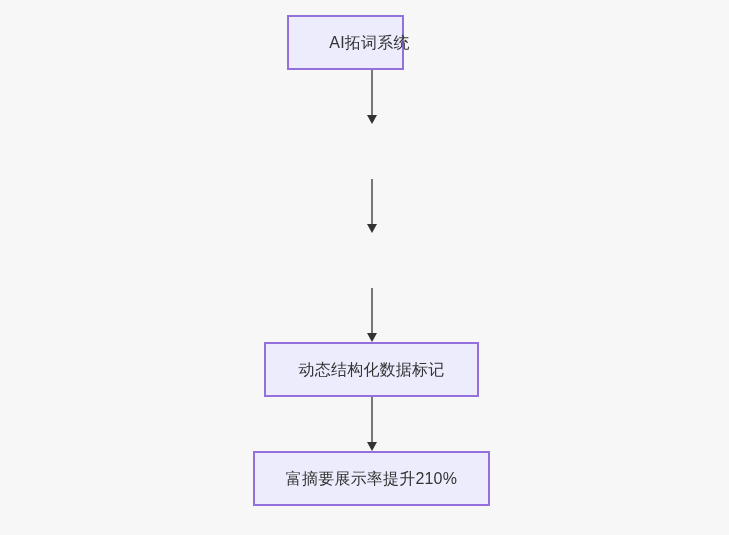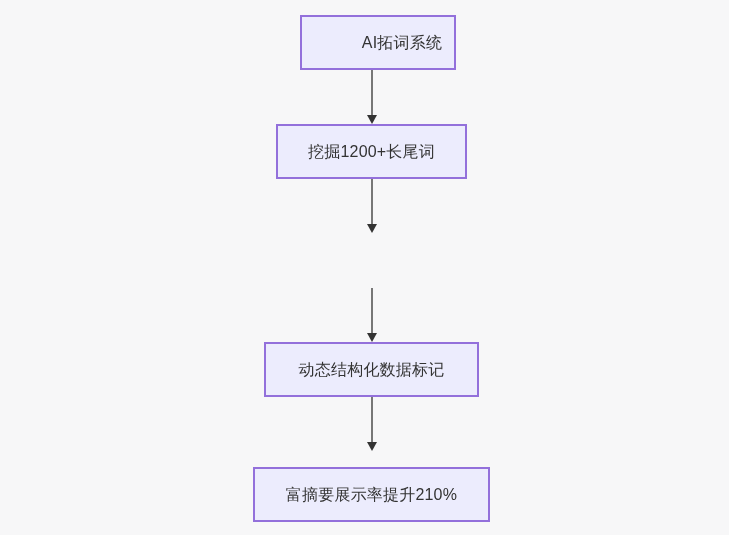--- a/index.html
+++ b/index.html
@@ -83,30 +83,27 @@
   <div class="connector" style="left:366px; top:288px; width:11px; height:54px;">
     <div class="connector-line" style="height:45px;"></div>
     <div class="connector-arrow"></div>
   </div>
 
   <div class="connector" style="left:366px; top:397px; width:11px; height:54px;">
     <div class="connector-line" style="height:45px;"></div>
     <div class="connector-arrow"></div>
   </div>
 
-  <div class="node" style="left:300px; top:15px; width:156px;padding-left:48px;">
+  <div class="node" style="left:287px; top:15px; width:117px;padding-left:48px;">
     <span class="node-label">AI拓词系统</span>
   </div>
 
-  <div class="node" style="left:276px; top:124px; width:191px;">
-    <span class="node-label">挖掘1200+长尾词</span>
-  </div>
 
 
   <div class="node" style="left:264px; top:342px; width:215px;">
     <span class="node-label">动态结构化数据标记</span>
   </div>
 
-  <div class="node" style="left:253px; top:451px; width:237px;margin-top:16px;">
+  <div class="node" style="left:253px; top:451px; width:237px;">
     <span class="node-label">富摘要展示率提升210%</span>
   </div>
 
 </div>
 
 </body></html>

